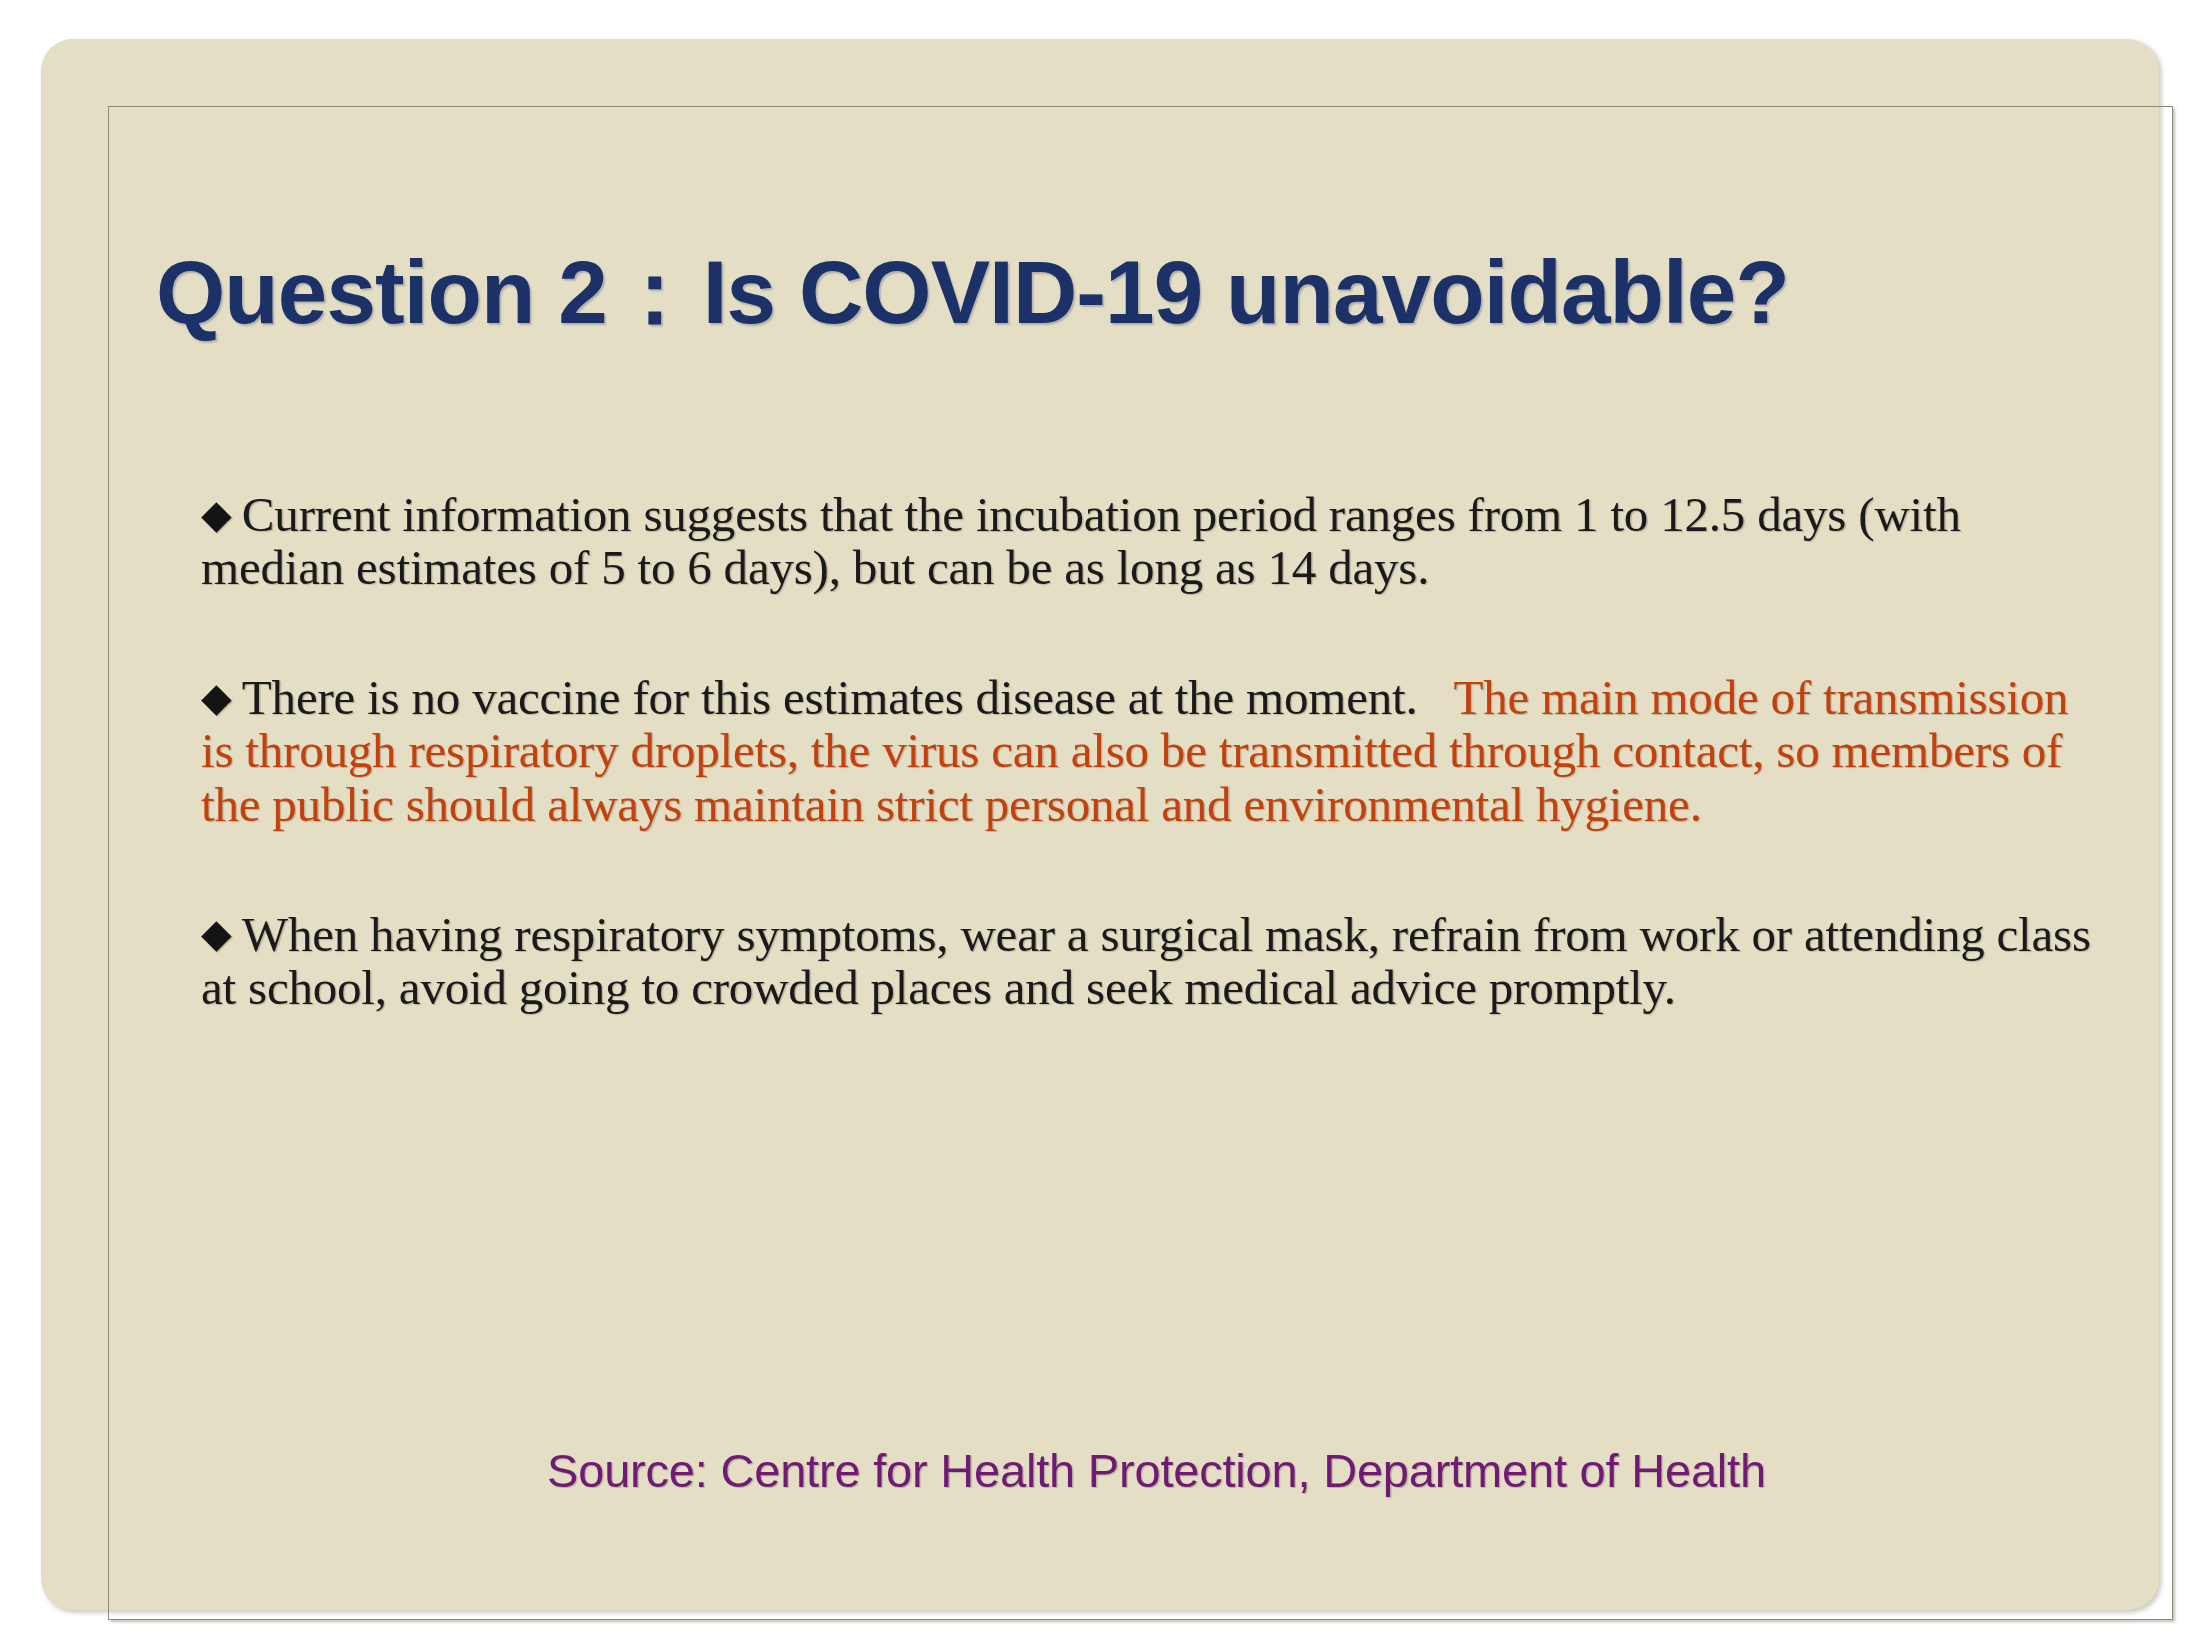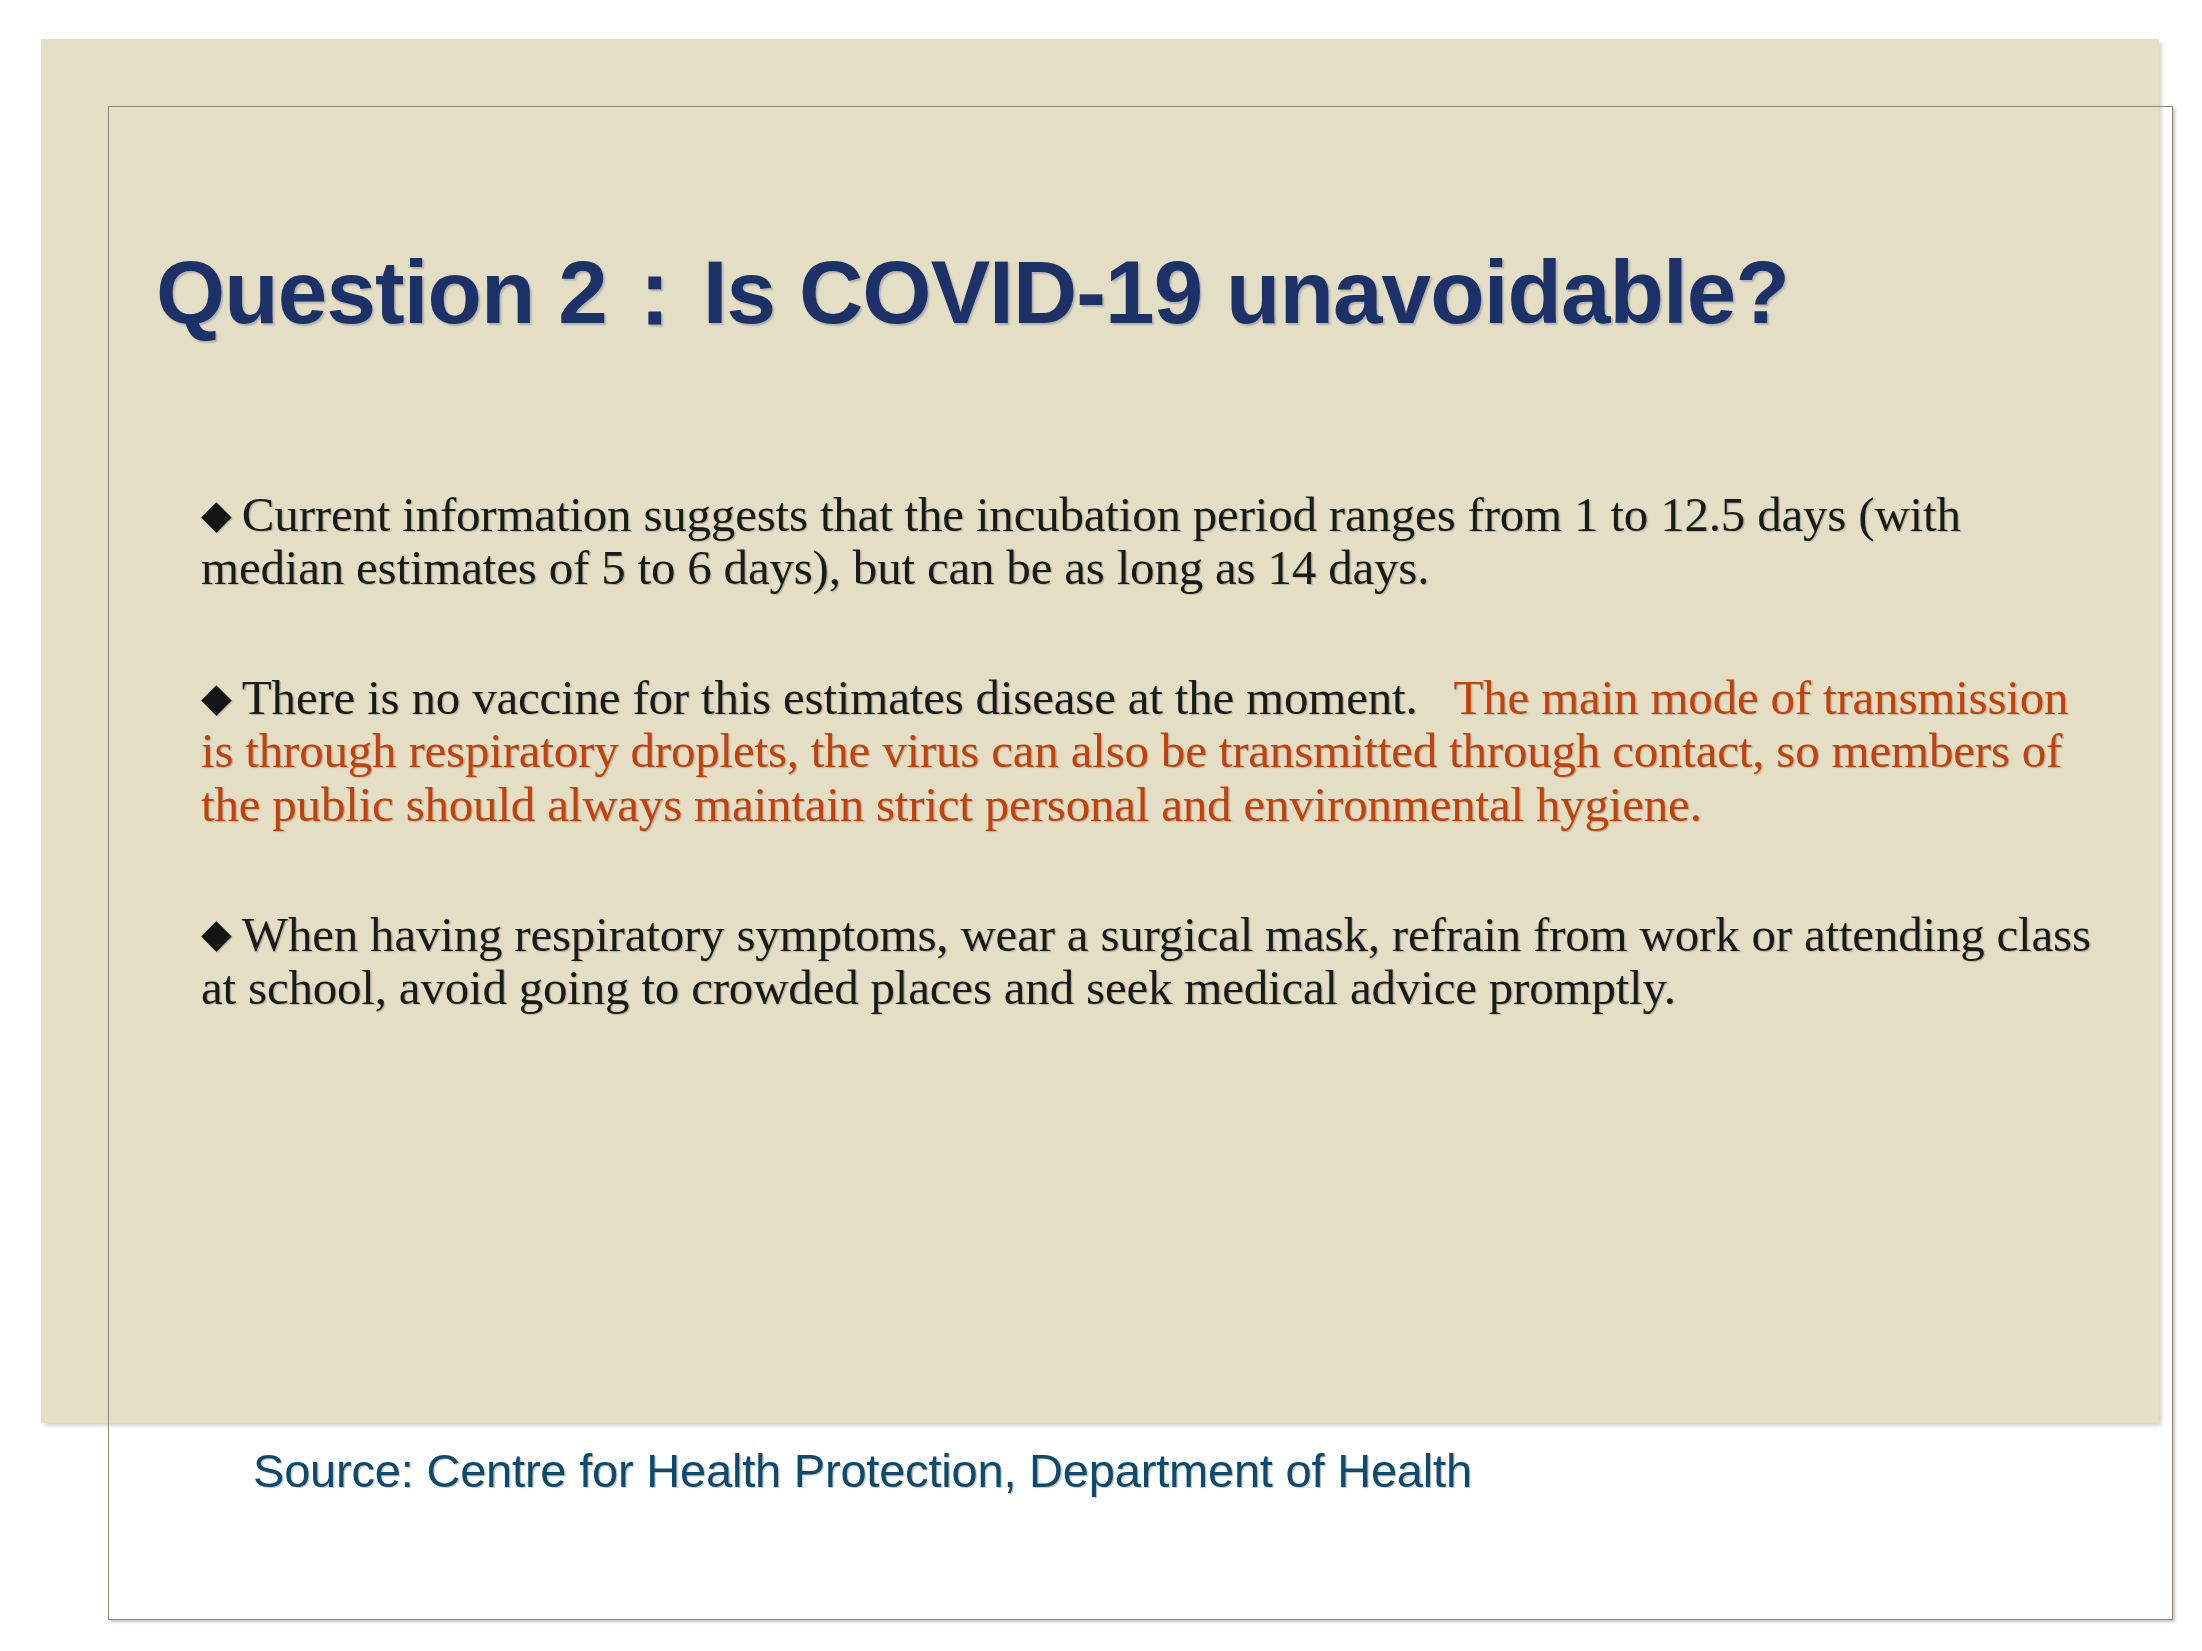--- a/index.html
+++ b/index.html
@@ -23,23 +23,24 @@
     height: 1652px;
     background: #ffffff;
   }
 
   
   .slide-body {
     position: absolute;
     left: 41px;
     top: 39px;
     width: 2118px;
-    height: 1384px;
+    height: 1571px;
     background: #e4dec5;
     box-shadow: 2.6px 2.6px 4.3px rgba(120,115,95,0.35);
+    border-radius: 32px;
   }
 
   
   .inner-frame {
     position: absolute;
     left: 67px;
     top: 67px;
     width: 2065px;
     height: 1514px;
     border: 1.7px solid #8d8878;
@@ -99,22 +100,23 @@
   .source-block {
     position: absolute;
     left: 212px;
     top: 1406px;
     width: 1807px;
     font-size: 47px;
     line-height: 1.12;
     letter-spacing: -0.2px;
   }
   .source-line {
-    color: #0c4a6e;
+    color: #701a75;
     text-shadow: 1.3px 1.3px 0.9px rgba(150,145,125,0.55);
+    text-align: center;
   }
   .source-url {
     color: #f2a03c;
     text-decoration: underline;
     text-underline-offset: 3.4px;
     display: inline-block;
     margin-top: 5.2px;
     text-shadow: 1.3px 1.3px 0.9px rgba(160,150,120,0.35);
   }
 </style>

